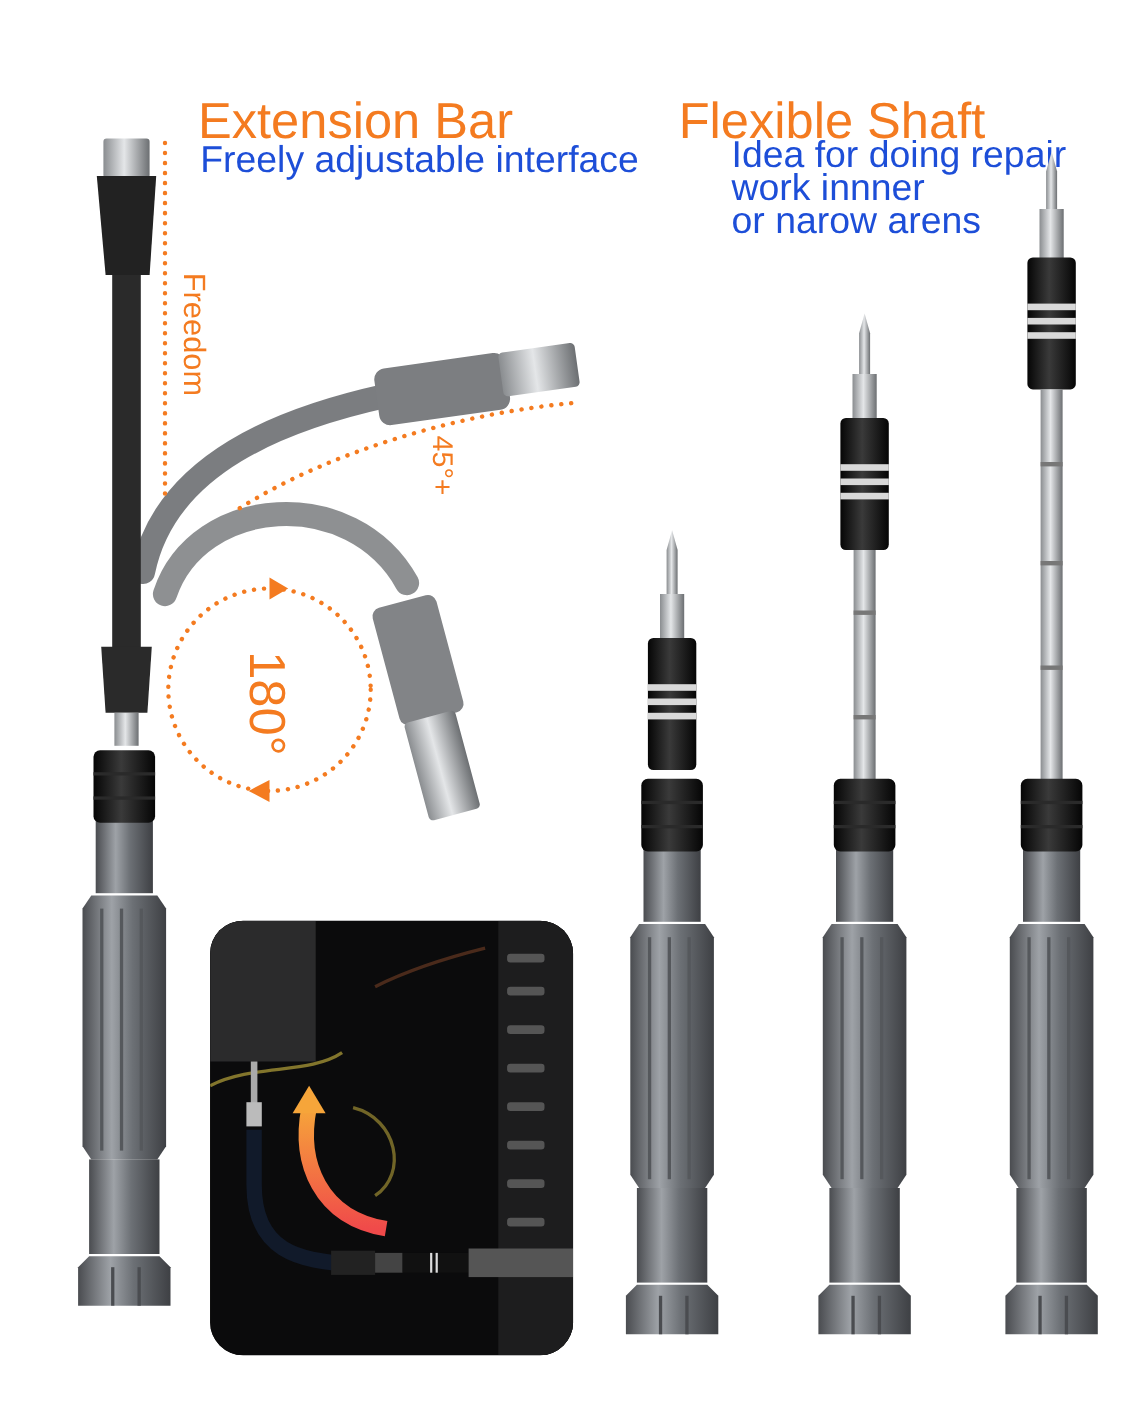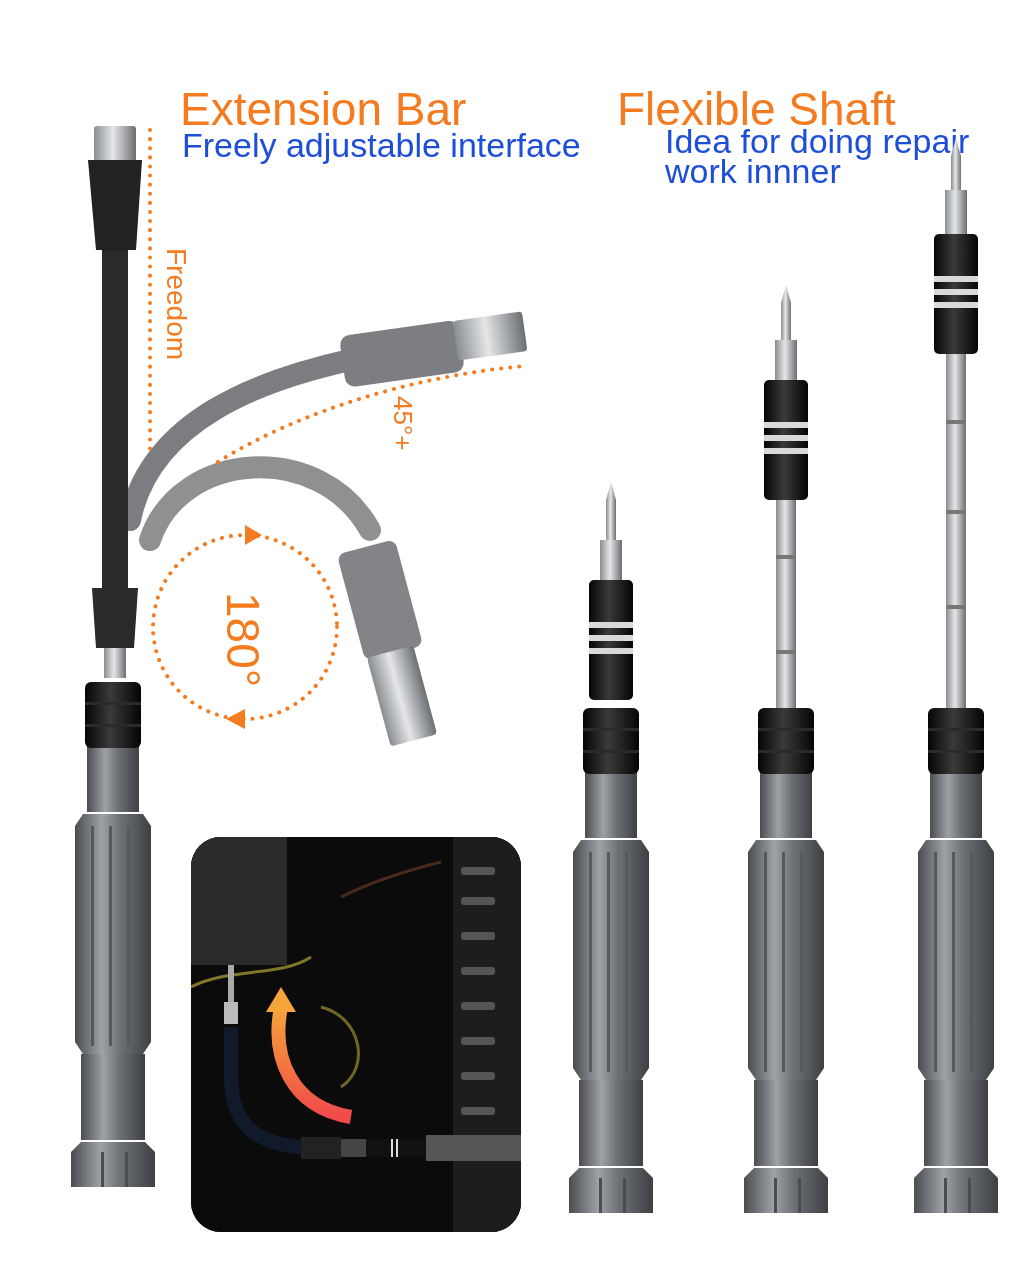--- a/index.html
+++ b/index.html
@@ -14,20 +14,21 @@
 </head>
 <body>
 
 <div class="abs title" style="left:180px;top:86px;">Extension Bar</div>
 <div class="abs sub" style="left:182px;top:130px;">Freely adjustable interface</div>
 
 <div class="abs title" style="left:617px;top:86px;">Flexible Shaft</div>
 <div class="abs sub" style="left:619px;top:126px;margin-left:46px;">
   <div>Idea for doing repair</div>
   <div>work innner</div>
+  <div>or narow arens</div>
 </div>
 
 <svg width="1024" height="1280" viewBox="0 0 1024 1280">
   <defs>
     <linearGradient id="gHandle" x1="0" x2="1" y1="0" y2="0">
       <stop offset="0" stop-color="#4a4c50"></stop>
       <stop offset="0.35" stop-color="#9ea2a7"></stop>
       <stop offset="0.6" stop-color="#6c7075"></stop>
       <stop offset="1" stop-color="#3e4044"></stop>
     </linearGradient>

